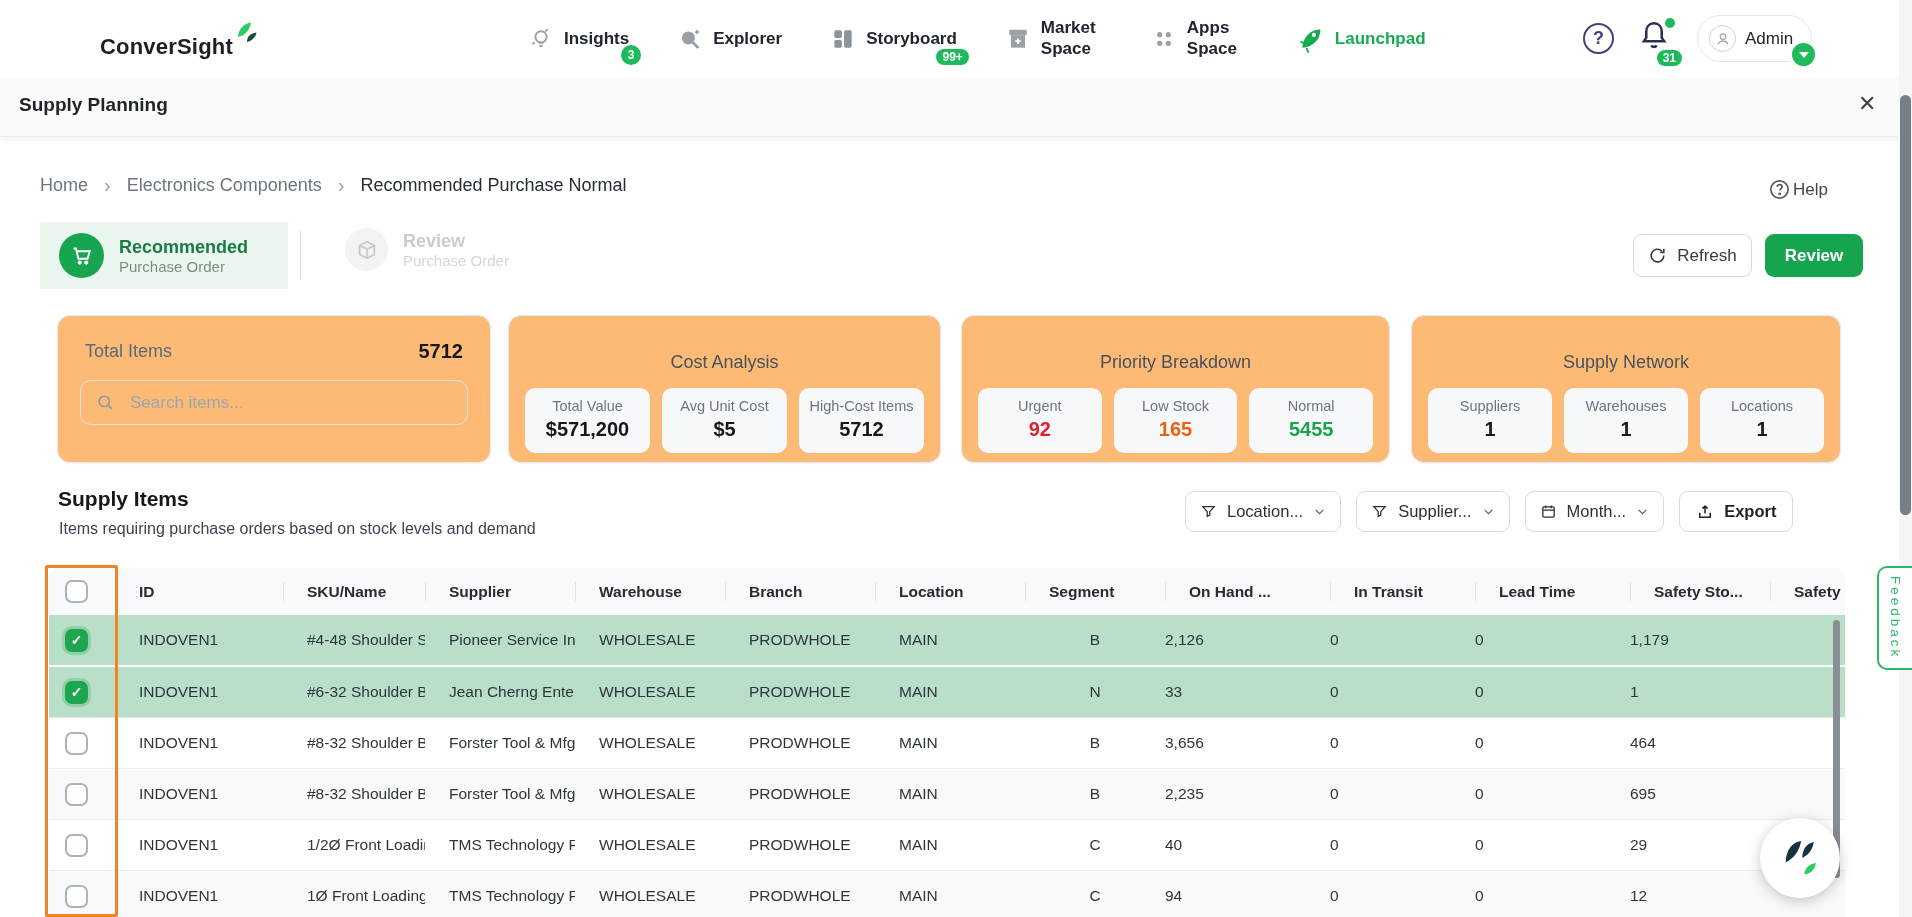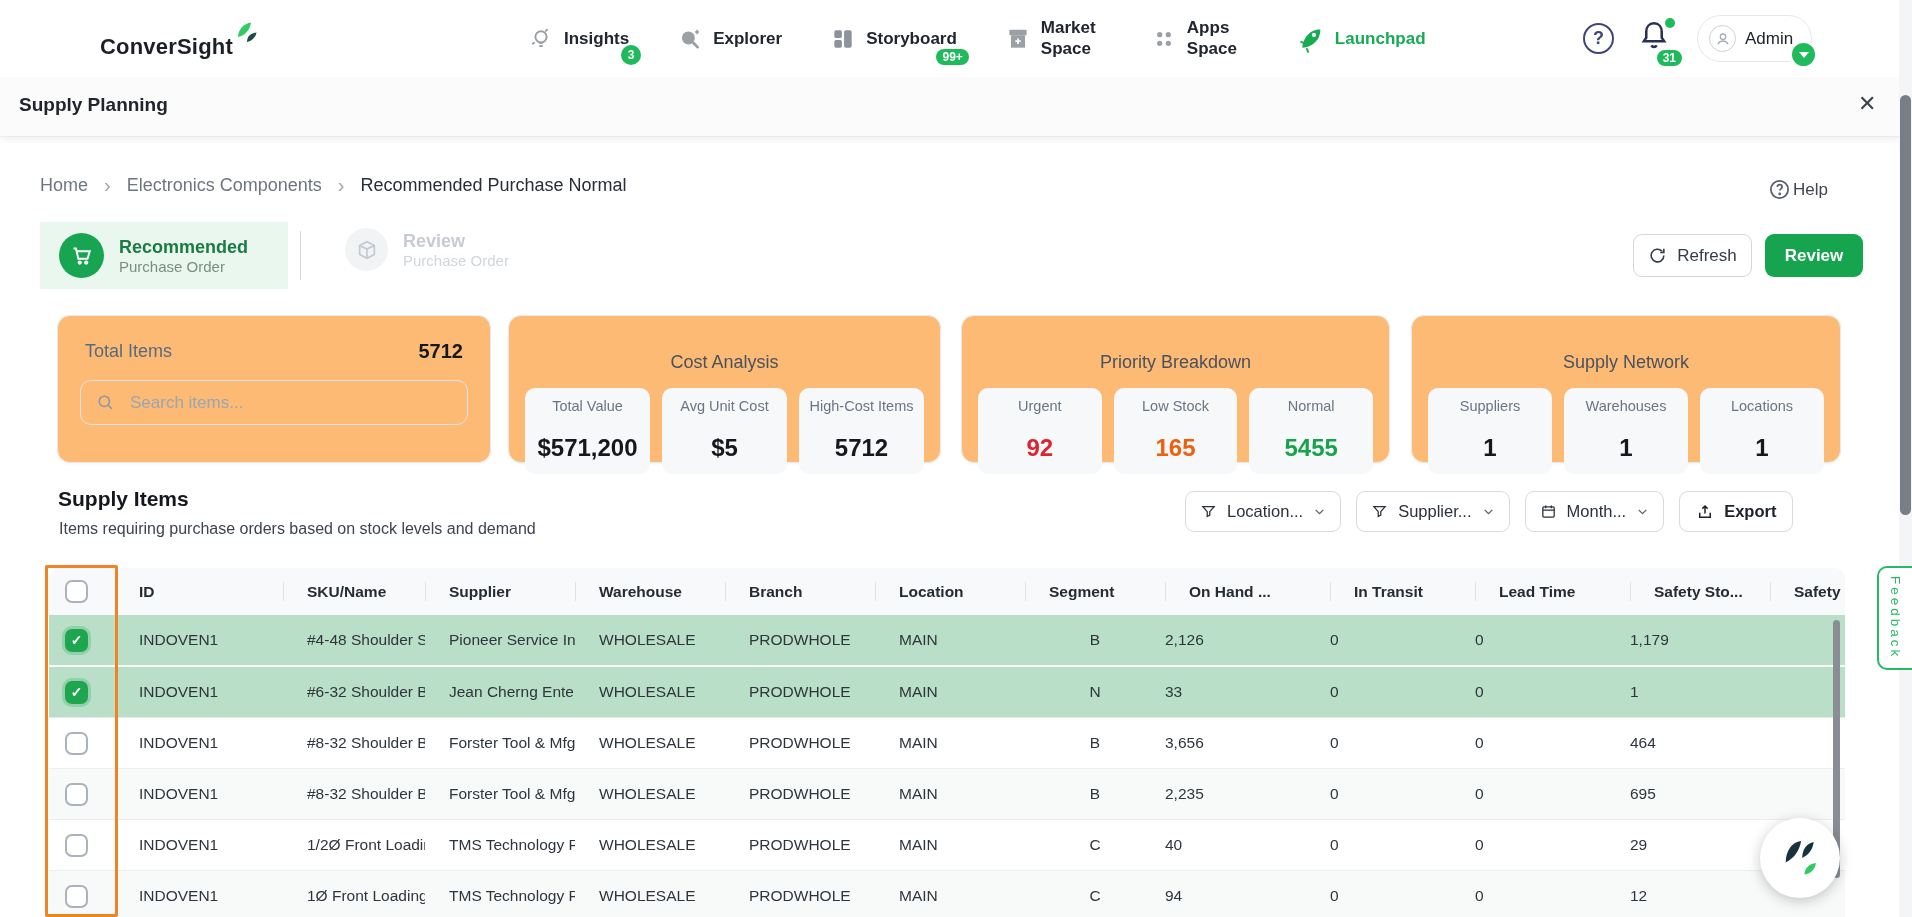--- a/index.html
+++ b/index.html
@@ -73,21 +73,21 @@
   .ti-label{font-size:18px;color:#5a6a7e}
   .ti-value{font-size:20px;font-weight:700;color:#15181d}
   .searchbox{margin:17px 22px 0 22px;height:45px;border:1.5px solid #dfe3e8;border-radius:11px;display:flex;
              align-items:center;gap:13px;padding:0 15px;box-sizing:border-box}
   .searchbox input{border:none;outline:none;flex:1;font-size:17px;color:#3a424c;font-family:"Liberation Sans",sans-serif;background:transparent}
   .searchbox input::placeholder{color:#9aa5b3}
   .c-title{text-align:center;margin-top:36px;font-size:18px;color:#49525e}
   .tiles{display:flex;gap:12px;padding:15px 16px 0 16px}
   .tile{flex:1;background:#f7f8fa;border-radius:10px;text-align:center;padding:10px 2px 12px 2px}
   .t-label{font-size:14.5px;color:#6a7584;white-space:nowrap}
-  .t-value{font-size:24px;font-weight:700;color:#15181d;margin-top:20px}
+  .t-value{font-size:20px;font-weight:700;color:#15181d;margin-top:4px}
   .v-red{color:#dd2230}.v-orange{color:#ee5f0e}.v-green{color:#17a34c}
 
   
   .si-title{position:absolute;left:58px;top:487px;font-size:21px;font-weight:700;color:#14171c}
   .si-sub{position:absolute;left:59px;top:520px;font-size:16px;color:#3c4450}
   .filters{position:absolute;left:1185px;top:491px;display:flex;gap:15px;height:41px}
   .fbtn{border:1.5px solid #d6dbe0;border-radius:9px;background:#fff;display:flex;align-items:center;gap:10px;
         padding:0 14px;font-size:16.5px;color:#2a313a;cursor:pointer;box-sizing:border-box}
   .fbtn.export{font-weight:600;color:#1c2128;padding:0 16px}
 

